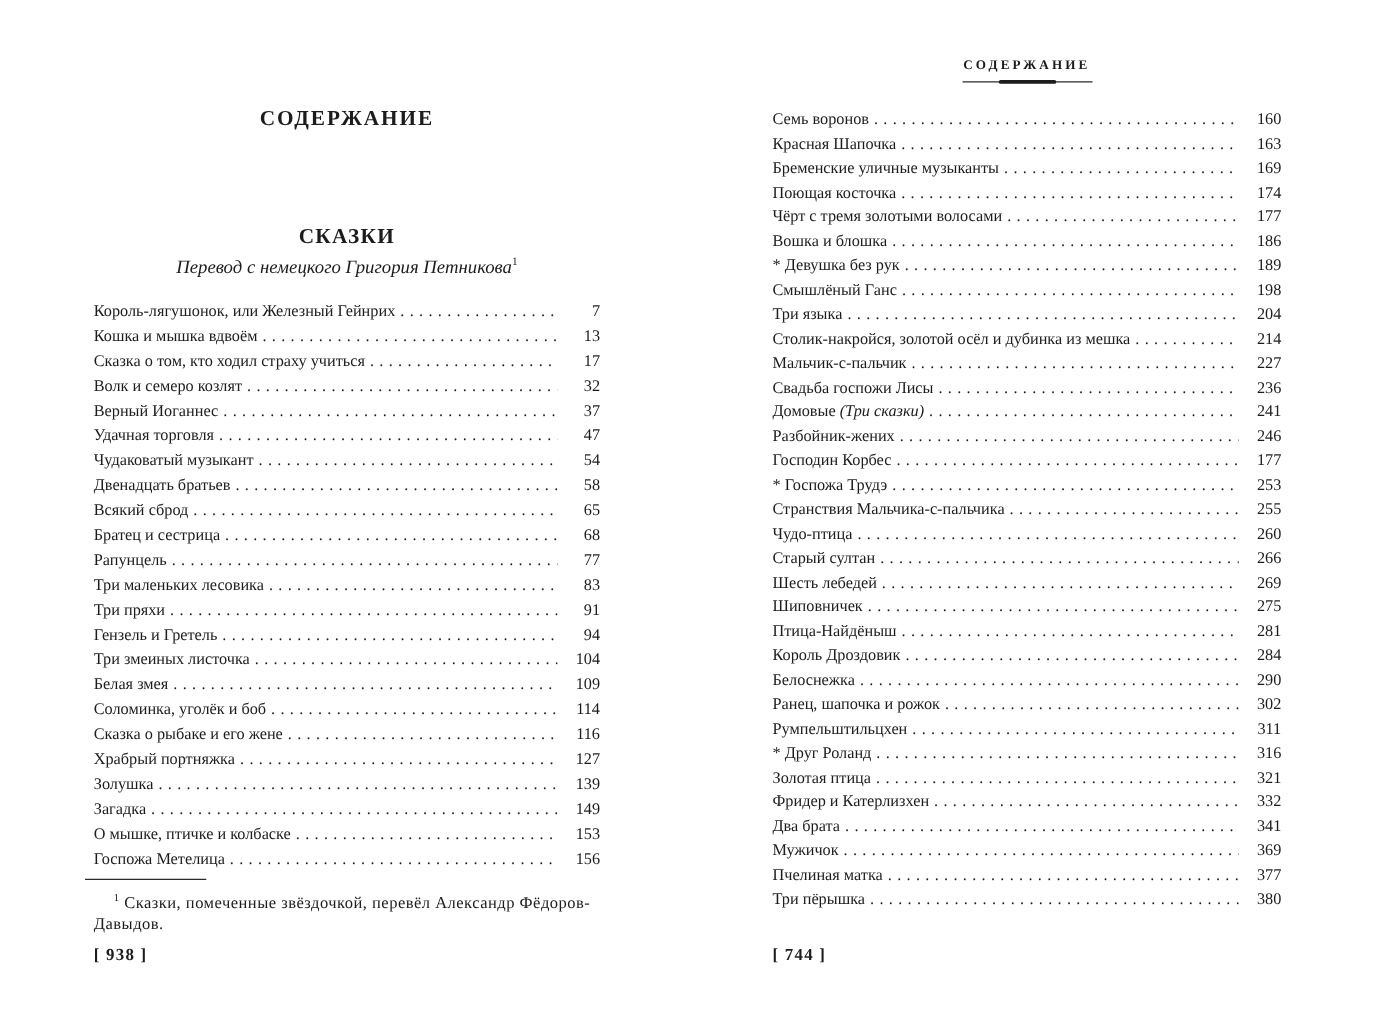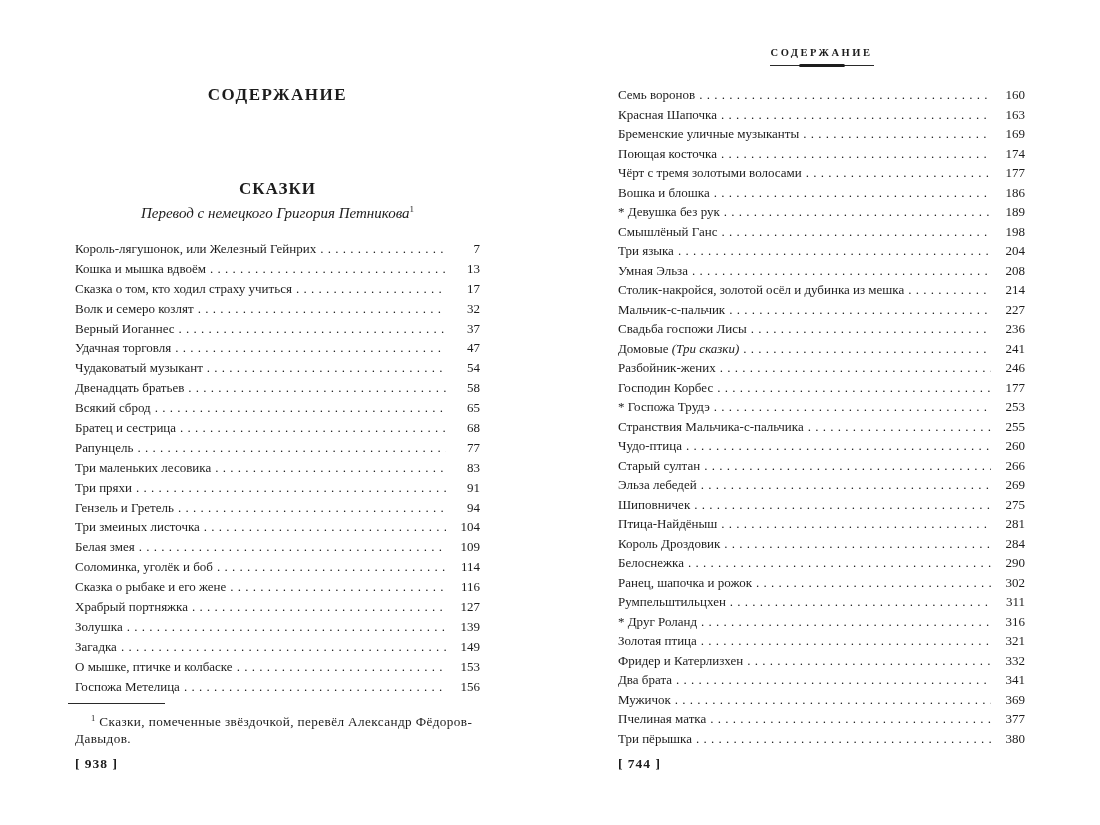--- a/index.html
+++ b/index.html
@@ -379,25 +379,20 @@
         <span class="leader"></span>
         <span class="toc-page">198</span>
       </div>
 
       <div class="toc-row">
         <span class="toc-title"><span>Три языка</span></span>
         <span class="leader"></span>
         <span class="toc-page">204</span>
       </div>
 
-      <div class="toc-row">
-        <span class="toc-title"><span>Умная Эльза</span></span>
-        <span class="leader"></span>
-        <span class="toc-page">208</span>
-      </div>
 
       <div class="toc-row">
         <span class="toc-title"><span>Столик-накройся, золотой осёл и дубинка из мешка</span></span>
         <span class="leader"></span>
         <span class="toc-page">214</span>
       </div>
 
       <div class="toc-row">
         <span class="toc-title"><span>Мальчик-с-пальчик</span></span>
         <span class="leader"></span>
@@ -446,21 +441,21 @@
         <span class="toc-page">260</span>
       </div>
 
       <div class="toc-row">
         <span class="toc-title"><span>Старый султан</span></span>
         <span class="leader"></span>
         <span class="toc-page">266</span>
       </div>
 
       <div class="toc-row">
-        <span class="toc-title"><span>Эльза лебедей</span></span>
+        <span class="toc-title"><span>Шесть лебедей</span></span>
         <span class="leader"></span>
         <span class="toc-page">269</span>
       </div>
 
       <div class="toc-row">
         <span class="toc-title"><span>Шиповничек</span></span>
         <span class="leader"></span>
         <span class="toc-page">275</span>
       </div>
 

